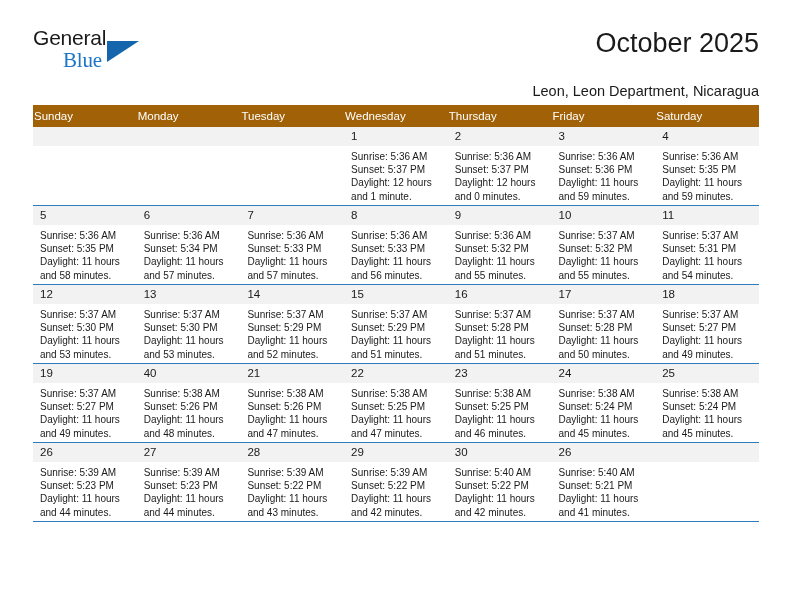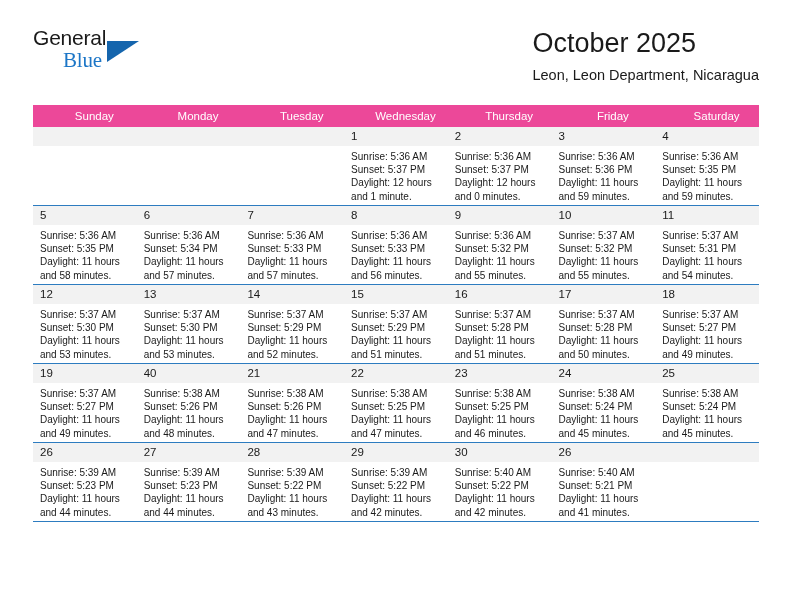--- a/index.html
+++ b/index.html
@@ -61,51 +61,52 @@
     width: 0;
     height: 0;
     border-left: 32px solid #1565ad;
     border-bottom: 21px solid transparent;
   }
 
   .title-block {
     position: absolute;
     right: 0;
     top: 0;
+    text-align: right;
   }
   .cal-title {
     font-size: 27px;
     color: #1a1a1a;
     line-height: 34px;
     white-space: nowrap;
   }
   .cal-subtitle {
     font-size: 14.5px;
     color: #1a1a1a;
     line-height: 22px;
-    margin-top: 4px;
+    margin-top: 20px;
     white-space: nowrap;
   }
 
   
   .calendar {
     position: absolute;
     left: 33px;
     top: 105px;
     width: 726px;
     border-collapse: collapse;
     table-layout: fixed;
   }
   .calendar th {
-    background: #ec4899;
+    background: #a16207;
     color: #ffffff;
     font-size: 11.5px;
     font-weight: normal;
-    text-align: center;
-    padding: 5px 0 5px 19px;
+    text-align: left;
+    padding: 5px 0 5px 1px;
     height: 12px;
     border: none;
   }
   .calendar td {
     vertical-align: top;
     padding: 0;
     border-bottom: 1px solid #2d7cc0;
     height: 78px;
     background: #ffffff;
   }

